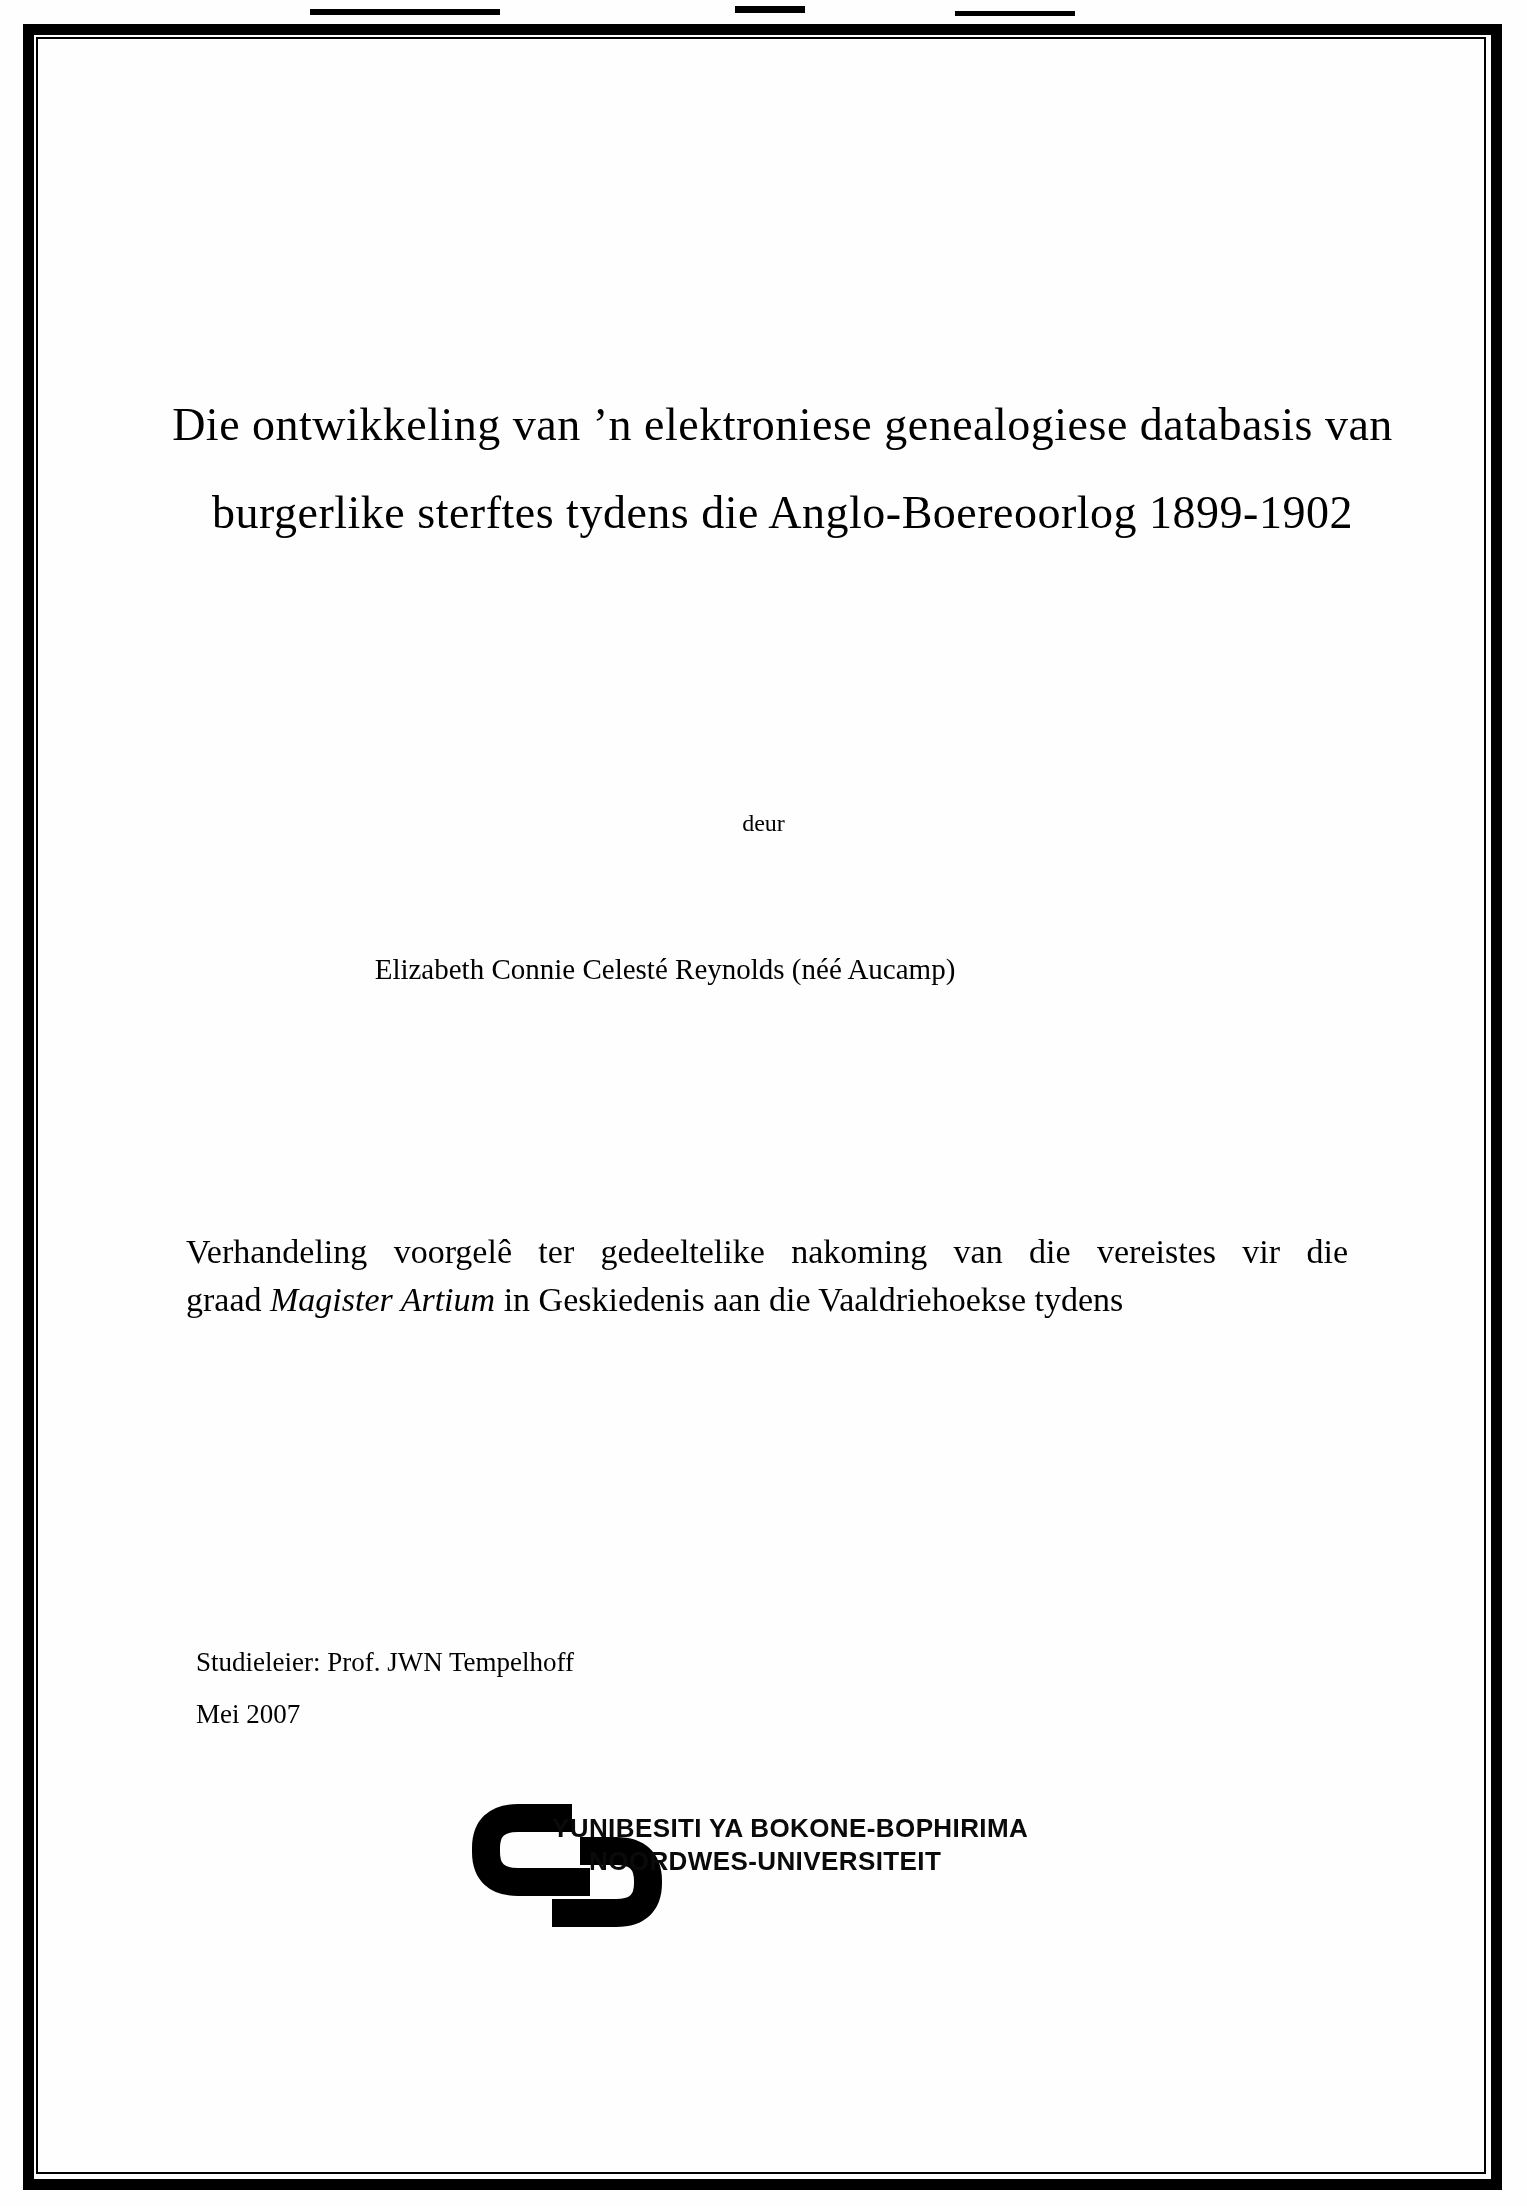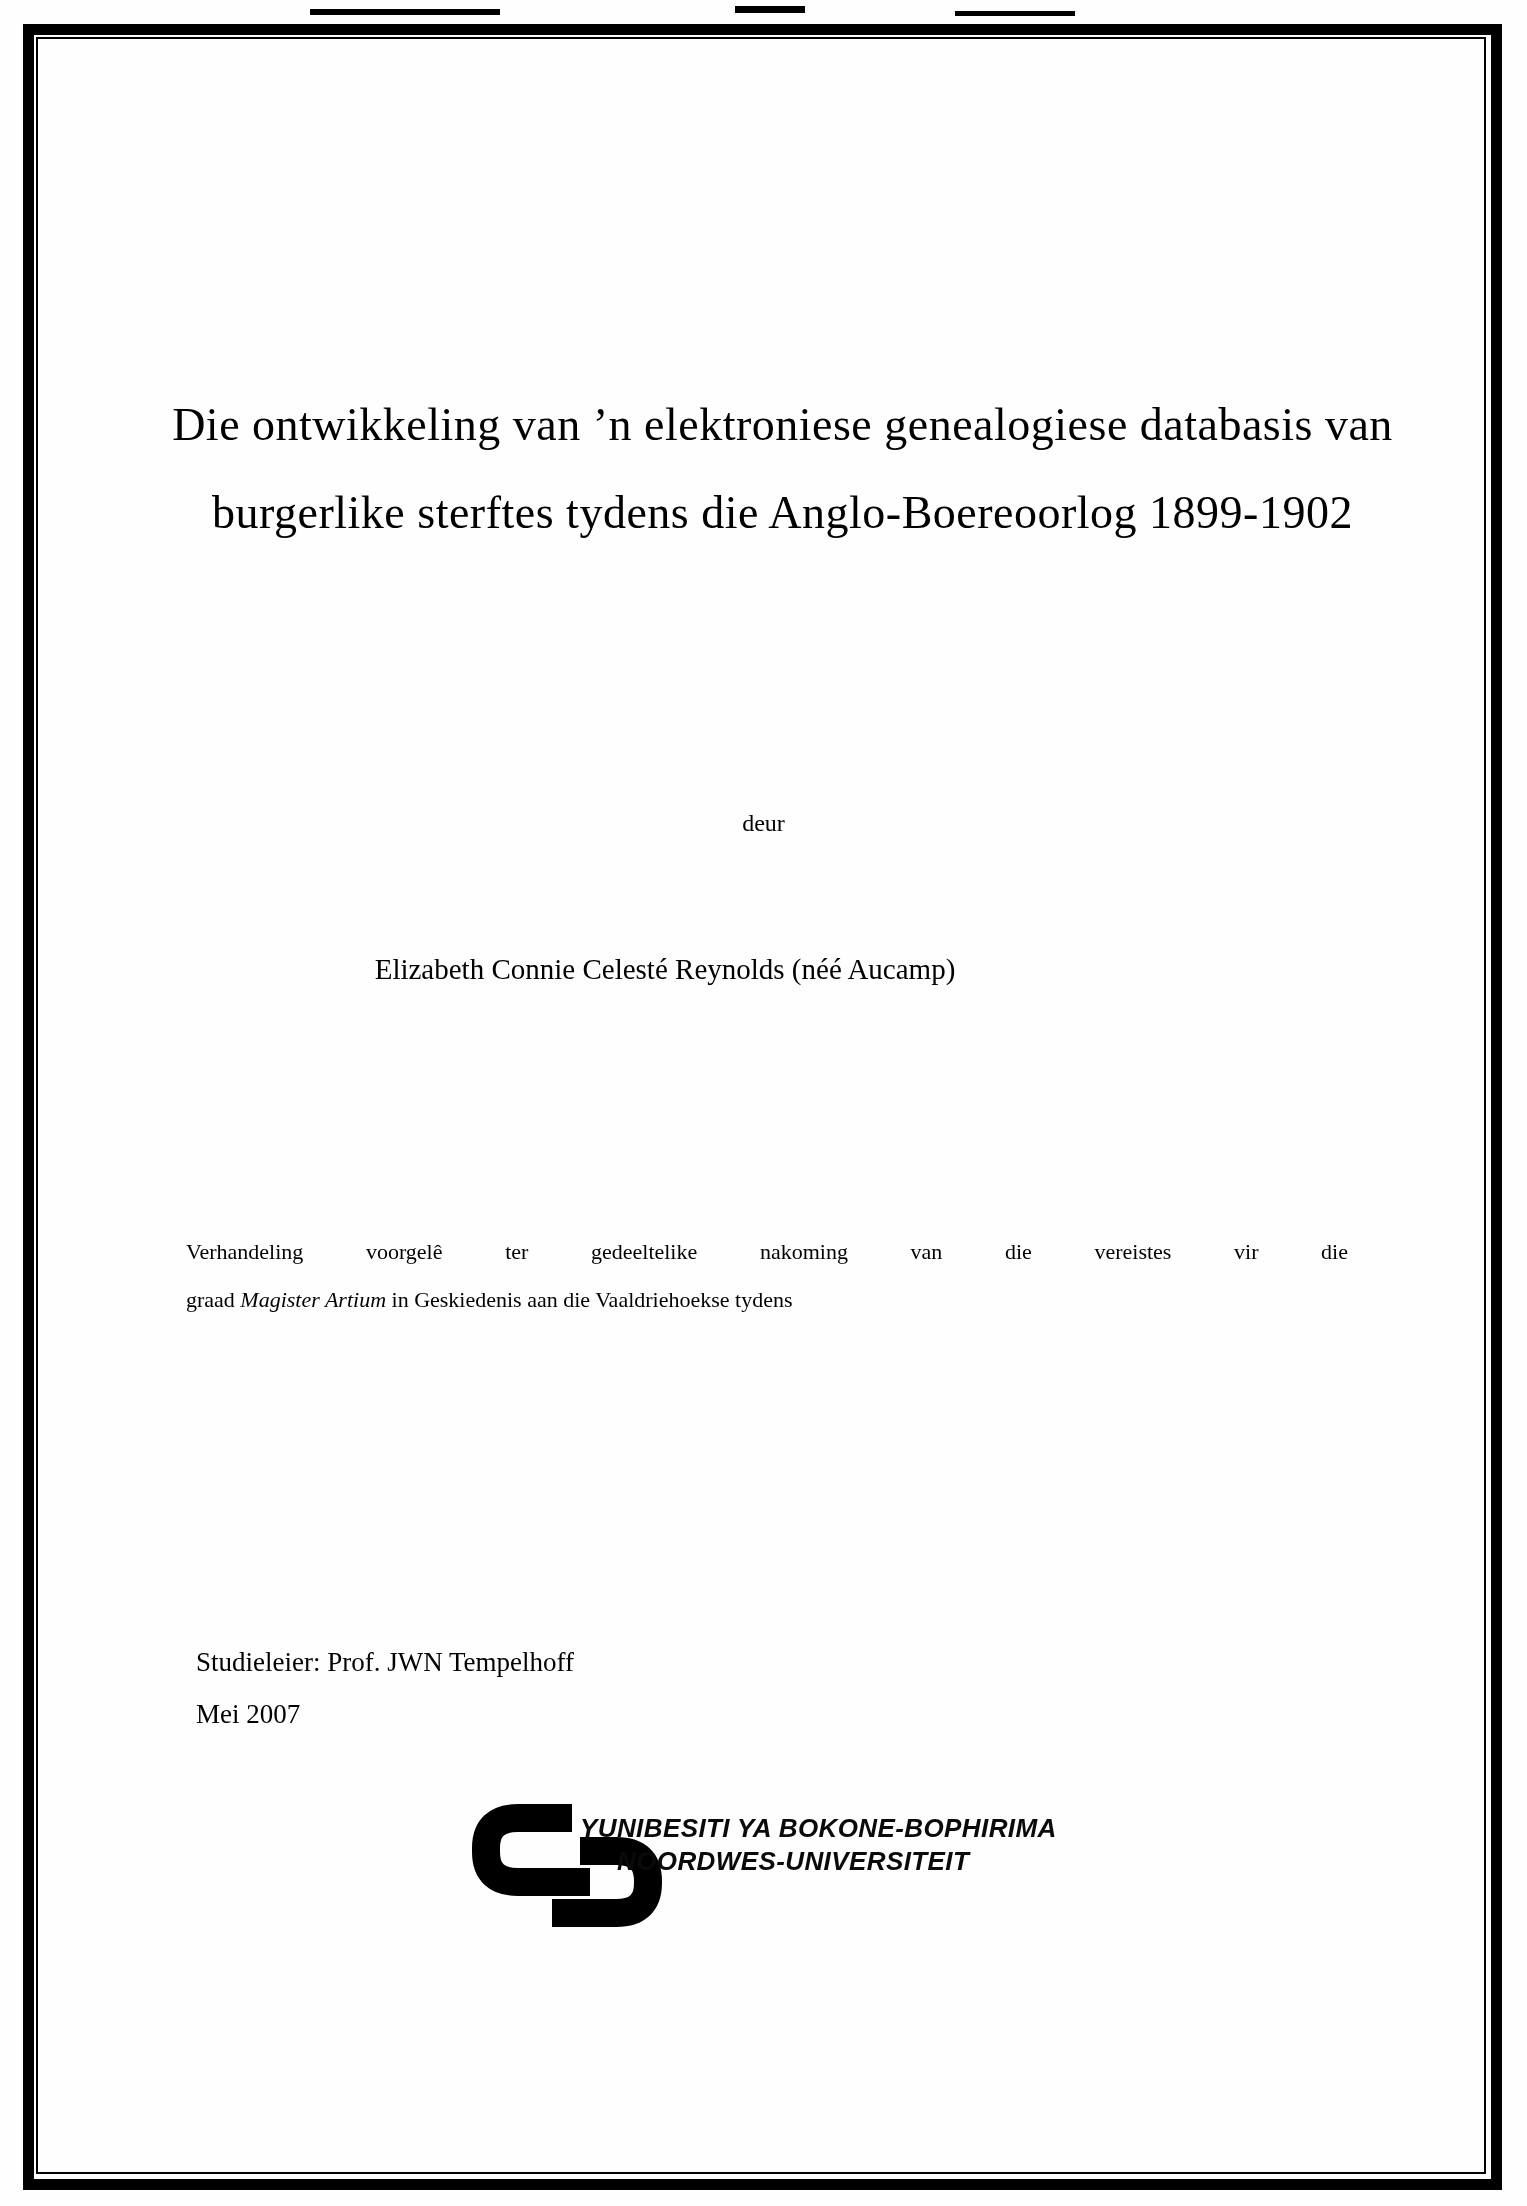--- a/index.html
+++ b/index.html
@@ -46,46 +46,45 @@
     position: absolute;
     left: 0; width: 1330px;
     text-align: center;
     font-size: 29px;
     white-space: nowrap;
   }
   .statement {
     position: absolute;
     left: 186px; top: 1228px;
     width: 1162px;
-    font-size: 22px;
+    font-size: 34px;
     line-height: 48px;
   }
   .statement .justified {
     text-align: justify;
     text-align-last: justify;
   }
   .statement .it { font-style: italic; margin-top: 40px; }
   .supervisor-line, .date-line {
     position: absolute;
     left: 196px;
     font-size: 27px;
     white-space: nowrap;
   }
   .logo-mark { position: absolute; left: 472px; top: 1804px; }
   .logo-text {
     position: absolute;
-    left: 580px; top: 1812px;
+    left: 552px; top: 1812px;
     font-family: "Liberation Sans", "DejaVu Sans", sans-serif;
     font-size: 26px;
     font-weight: 600;
     line-height: 33px;
     letter-spacing: 0.4px;
     white-space: nowrap;
     color: #0a0a0a;
-    font-style: italic;
   }
   .logo-text .indent { margin-left: 37px; }
 </style>
 </head>
 <body>
 
 <div class="page">
 
   <div class="scan-dash" style="left:310px; top:9px; width:190px; height:6px;"></div>
   <div class="scan-dash" style="left:735px; top:6px; width:70px; height:7px;"></div>

